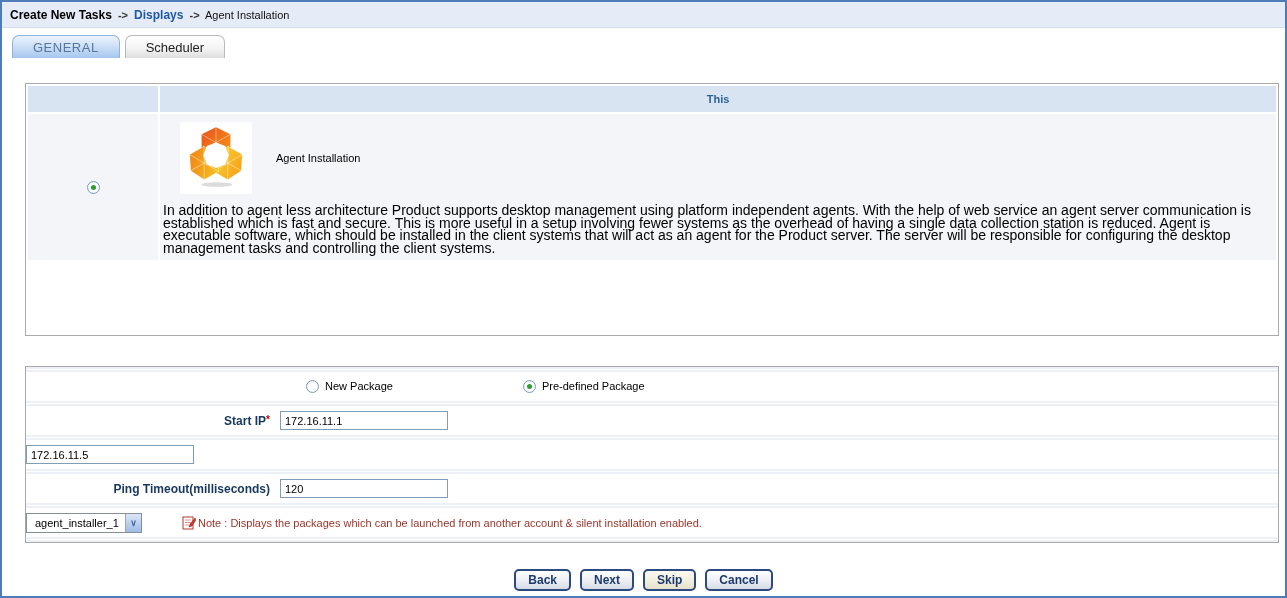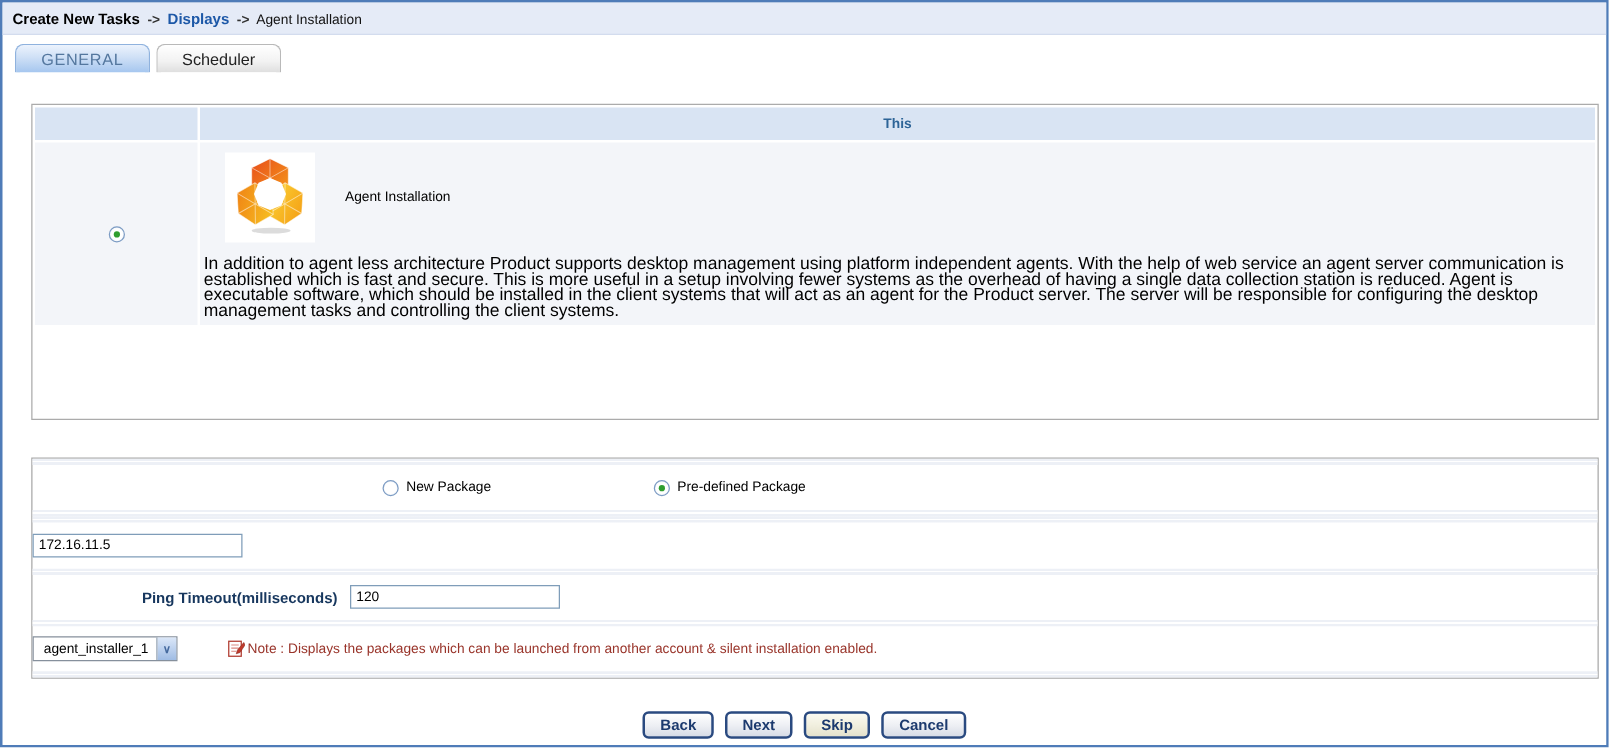--- a/index.html
+++ b/index.html
@@ -186,20 +186,24 @@
       </div>
       <div class="opt-gap"></div>
       <div class="radio-opt">
         <span class="radio checked"></span>
         <span class="radio-opt-label">Pre-defined Package</span>
       </div>
     </div>
 
     <div class="sep"></div>
 
+    <div class="frow">
+      <div class="flabel"><span>Start IP</span><span class="req">*</span></div>
+      <input class="tinput" type="text" value="172.16.11.1" style="">
+    </div>
 
     <div class="sep"></div>
 
     <div class="frow">
       <input class="tinput" type="text" value="172.16.11.5" style="">
     </div>
 
     <div class="sep"></div>
 
     <div class="frow">

